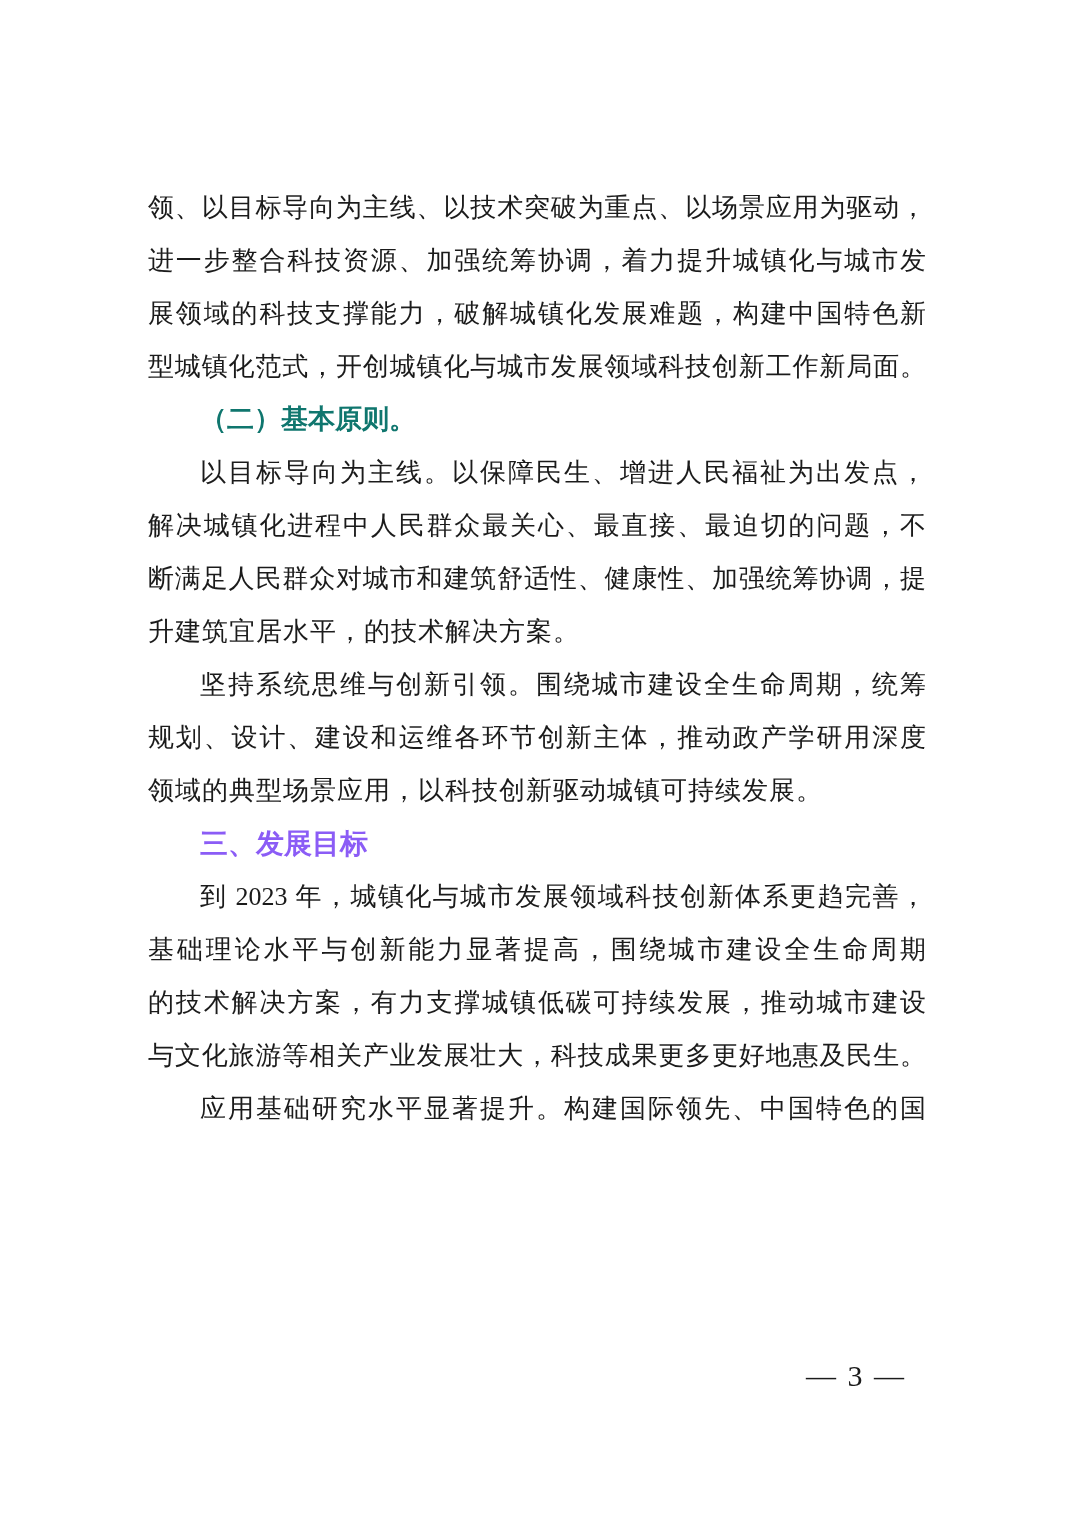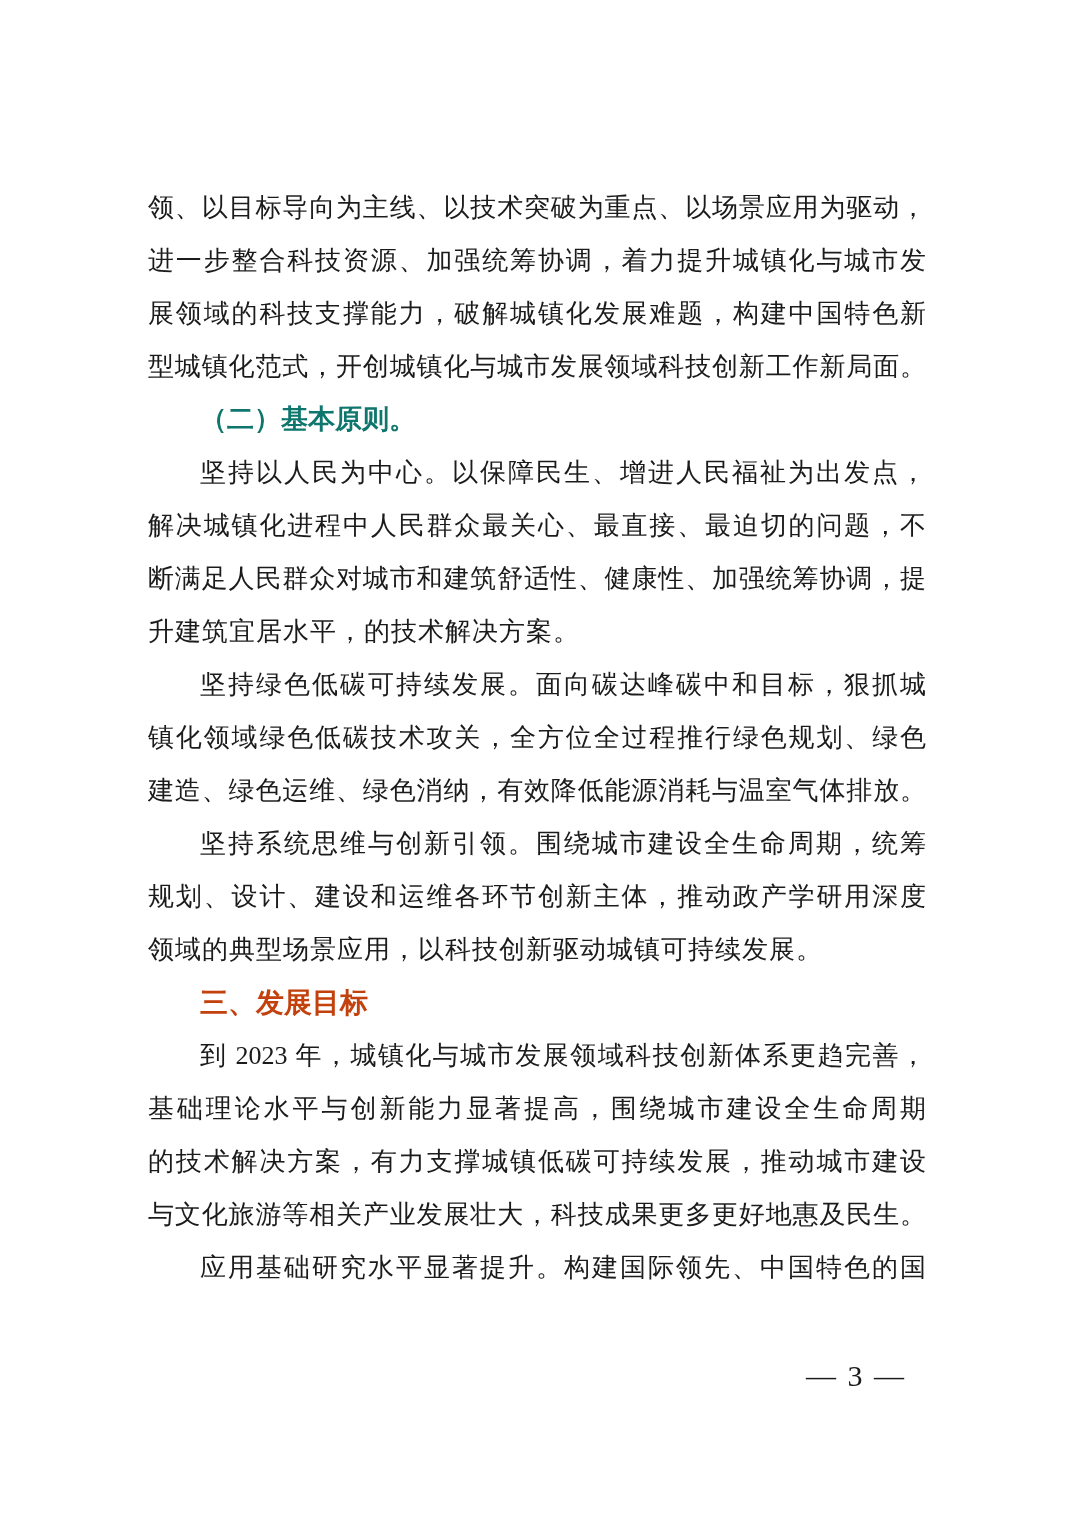--- a/index.html
+++ b/index.html
@@ -38,21 +38,21 @@
   .short { letter-spacing: 1px; }
   .h-kai {
     font-weight: 700;
     font-size: 27px;
     color: #0f766e;
   }
   .h-hei {
     font-family: "Liberation Sans", "DejaVu Sans", sans-serif;
     font-weight: 700;
     font-size: 28px;
-    color: #c2410c;
+    color: #8b5cf6;
   }
   .page-number {
     position: absolute;
     left: 806px; top: 1356px;
     font-size: 30px;
     line-height: 40px;
     letter-spacing: 2px;
     color: #1b1b1b;
     font-family: "Liberation Serif", "DejaVu Serif", serif;
   }
@@ -67,31 +67,26 @@
     <div>
       <span class="line fill">领、以目标导向为主线、以技术突破为重点、以场景应用为驱动，</span>
       <span class="line fill">进一步整合科技资源、加强统筹协调，着力提升城镇化与城市发</span>
       <span class="line fill">展领域的科技支撑能力，破解城镇化发展难题，构建中国特色新</span>
       <span class="line fill">型城镇化范式，开创城镇化与城市发展领域科技创新工作新局面。</span>
     </div>
 
     <div class="line indent h-kai">（二）基本原则。</div>
 
     <div>
-      <span class="line fill indent">坚持以人民为中心。以保障民生、增进人民福祉为出发点，</span>
+      <span class="line fill indent">以目标导向为主线。以保障民生、增进人民福祉为出发点，</span>
       <span class="line fill">解决城镇化进程中人民群众最关心、最直接、最迫切的问题，不</span>
       <span class="line fill">断满足人民群众对城市和建筑舒适性、健康性、加强统筹协调，提</span>
       <span class="line short">升建筑宜居水平，的技术解决方案。</span>
     </div>
 
-    <div>
-      <span class="line fill indent">坚持绿色低碳可持续发展。面向碳达峰碳中和目标，狠抓城</span>
-      <span class="line fill">镇化领域绿色低碳技术攻关，全方位全过程推行绿色规划、绿色</span>
-      <span class="line fill">建造、绿色运维、绿色消纳，有效降低能源消耗与温室气体排放。</span>
-    </div>
 
     <div>
       <span class="line fill indent">坚持系统思维与创新引领。围绕城市建设全生命周期，统筹</span>
       <span class="line fill">规划、设计、建设和运维各环节创新主体，推动政产学研用深度</span>
       <span class="line short">领域的典型场景应用，以科技创新驱动城镇可持续发展。</span>
     </div>
 
     <div class="line indent h-hei">三、发展目标</div>
 
     <div>

